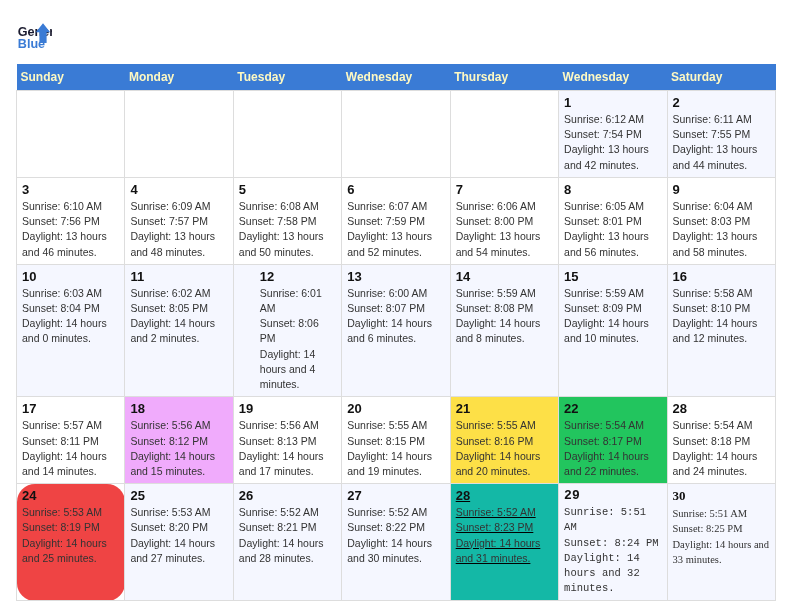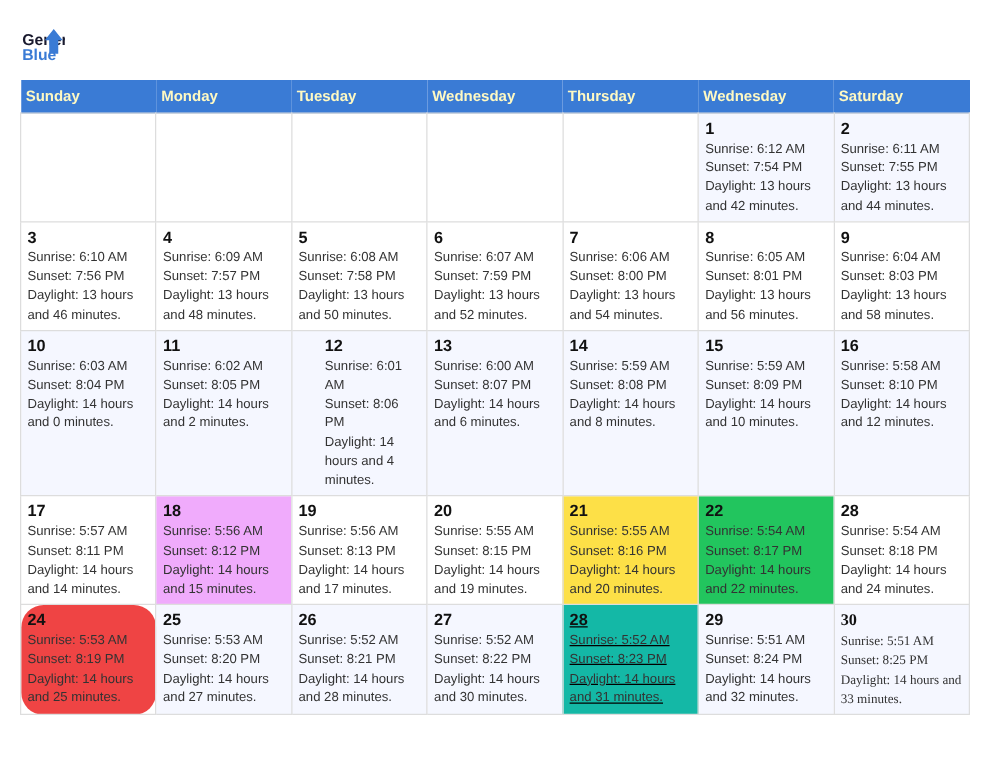--- a/index.html
+++ b/index.html
@@ -236,21 +236,21 @@
           <div class="day-info">Sunrise: 5:52 AM<br>Sunset: 8:21 PM<br>Daylight: 14 hours and 28 minutes.</div>
         </td>
         <td style="background: rgb(245, 247, 255);">
           <span class="day-num">27</span>
           <div class="day-info">Sunrise: 5:52 AM<br>Sunset: 8:22 PM<br>Daylight: 14 hours and 30 minutes.</div>
         </td>
         <td style="background: #14b8a6; text-decoration: underline;">
           <span class="day-num">28</span>
           <div class="day-info">Sunrise: 5:52 AM<br>Sunset: 8:23 PM<br>Daylight: 14 hours and 31 minutes.</div>
         </td>
-        <td style="background: rgb(245, 247, 255);">
+        <td style="background: rgb(245, 247, 255); font-family: Liberation Mono, monospace;">
           <span class="day-num">29</span>
           <div class="day-info">Sunrise: 5:51 AM<br>Sunset: 8:24 PM<br>Daylight: 14 hours and 32 minutes.</div>
         </td>
         <td style="background: rgb(245, 247, 255); font-family: Liberation Serif, serif;">
           <span class="day-num">30</span>
           <div class="day-info">Sunrise: 5:51 AM<br>Sunset: 8:25 PM<br>Daylight: 14 hours and 33 minutes.</div>
         </td>
       </tr>
     </tbody>
 </table>

